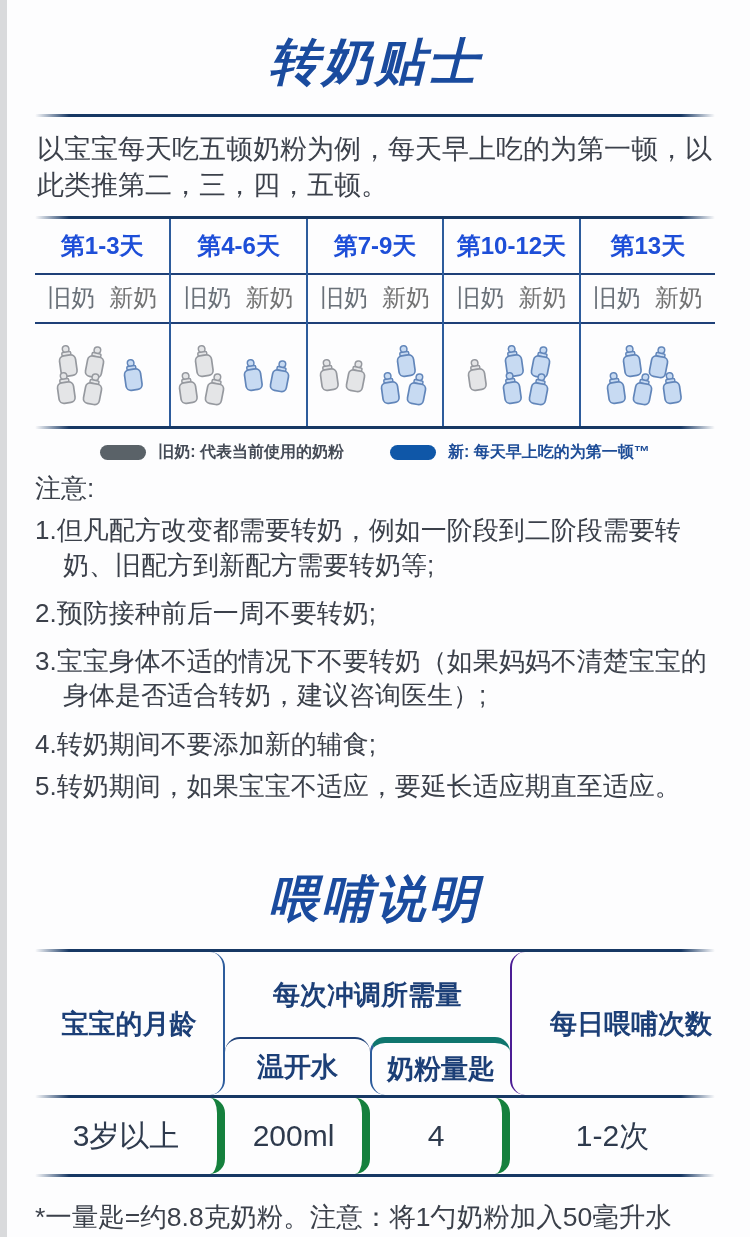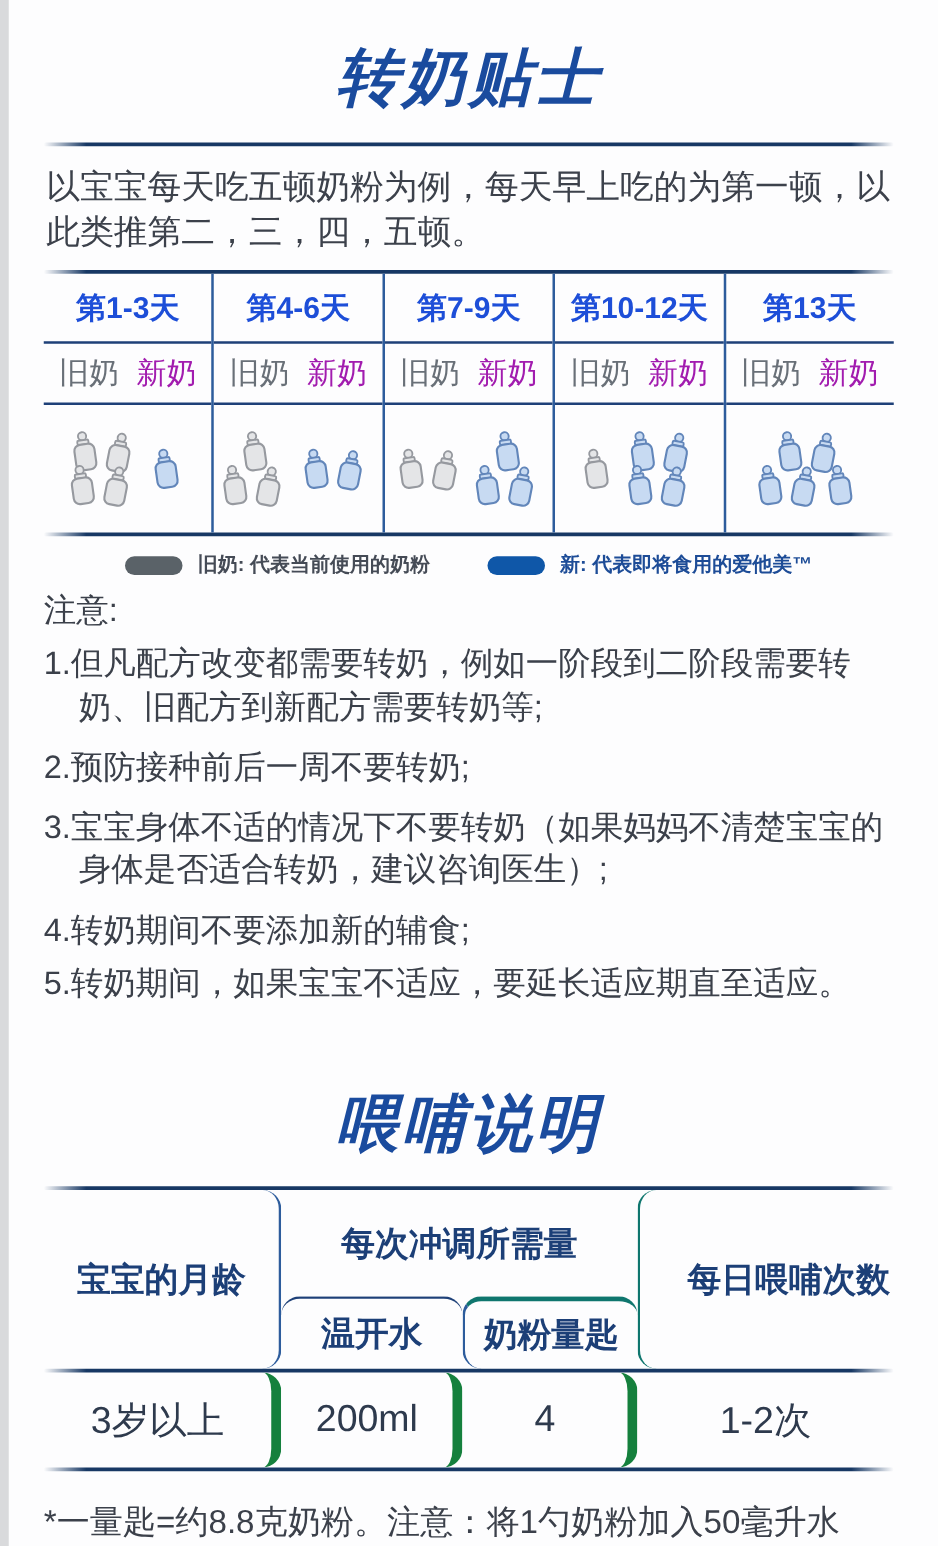--- a/index.html
+++ b/index.html
@@ -37,21 +37,21 @@
   .dc-head {
     height:54px; display:flex; align-items:center; justify-content:center;
     font-size:24px; font-weight:700; color:#1d4ed8;
     border-bottom:2px solid #1e4078;
   }
   .dc-sub {
     height:47px; display:flex; align-items:center; justify-content:center; gap:14px;
     font-size:24px; border-bottom:2px solid #1e4078;
   }
   .old-label { color:#697078;text-align:center; }
-  .new-label { color:#a21caf; }
+  .new-label { color:#737373; }
   .dc-bottles {
     height:102px; display:flex; align-items:center; justify-content:center; gap:9px;
   }
   .cluster { display:flex; flex-direction:column; align-items:center; }
   .b-row { display:flex; }
   .b-row + .b-row { margin-top:-7px; margin-left:-4px; }
   .bottle { width:28px; height:34px; display:block; }
   .b-row .bottle:nth-child(odd) { transform:rotate(-8deg); }
   .b-row .bottle:nth-child(even) { transform:rotate(11deg) translateY(2px); }
 
@@ -77,23 +77,23 @@
   .feed-table { margin-top:20px; }
   .ft-grid {
     display:grid;
     grid-template-columns:190px 145px 140px 205px;
     grid-template-rows:85px 58px;
   }
   .ft-cell { display:flex; align-items:center; justify-content:center; text-align:center;
     font-size:27px; font-weight:700; color:#1c3f77;border-radius:15px; }
   .ft-age { grid-row:1/3; grid-column:1; border-right:2px solid #2d5c9c; }
   .ft-amount { grid-row:1; grid-column:2/4; }
-  .ft-freq { grid-row:1/3; grid-column:4; border-left:2px solid #0f766e;padding-left:35px; }
+  .ft-freq { grid-row:1/3; grid-column:4; border-left:2px solid #4c1d95;padding-left:35px; }
   .ft-water { grid-row:2; grid-column:2; border-top:2px solid #1e4078; }
-  .ft-scoops { grid-row:2; grid-column:3; border-top:4px solid #0f766e; border-left:2px solid #2d5c9c; }
+  .ft-scoops { grid-row:2; grid-column:3; border-top:6px solid #0f766e; border-left:2px solid #2d5c9c; }
   .ft-data {
     display:grid; grid-template-columns:190px 145px 140px 205px; grid-template-rows:76px;
   }
   .ft-data .ft-cell { font-weight:400; font-size:30px; color:#2e3a4d; }
   .ft-data .ft-cell:not(:last-child) { border-right:8px solid #15803d; }
 
   .footnote { margin-top:22px; font-size:26.5px; line-height:1.38; color:#3b404a; }
 </style>
 </head>
 <body>
@@ -336,21 +336,21 @@
 
   <div class="rule"></div>
 
   <div class="legend">
     <div class="legend-item">
       <span class="pill pill-old"></span>
       <span class="legend-old-text">旧奶: 代表当前使用的奶粉</span>
     </div>
     <div class="legend-item">
       <span class="pill pill-new"></span>
-      <span class="legend-new-text">新: 代表即将食用的爱他美™</span>
+      <span class="legend-new-text">新: 每天早上吃的为第一顿™</span>
     </div>
   </div>
 
   <div class="notes">
     <div class="notes-title">注意:</div>
     <div class="note-item">1.但凡配方改变都需要转奶，例如一阶段到二阶段需要转奶、旧配方到新配方需要转奶等;</div>
     <div class="note-item note-gap">2.预防接种前后一周不要转奶;</div>
     <div class="note-item note-gap">3.宝宝身体不适的情况下不要转奶（如果妈妈不清楚宝宝的身体是否适合转奶，建议咨询医生）;</div>
     <div class="note-item note-gap">4.转奶期间不要添加新的辅食;</div>
     <div class="note-item">5.转奶期间，如果宝宝不适应，要延长适应期直至适应。</div>

